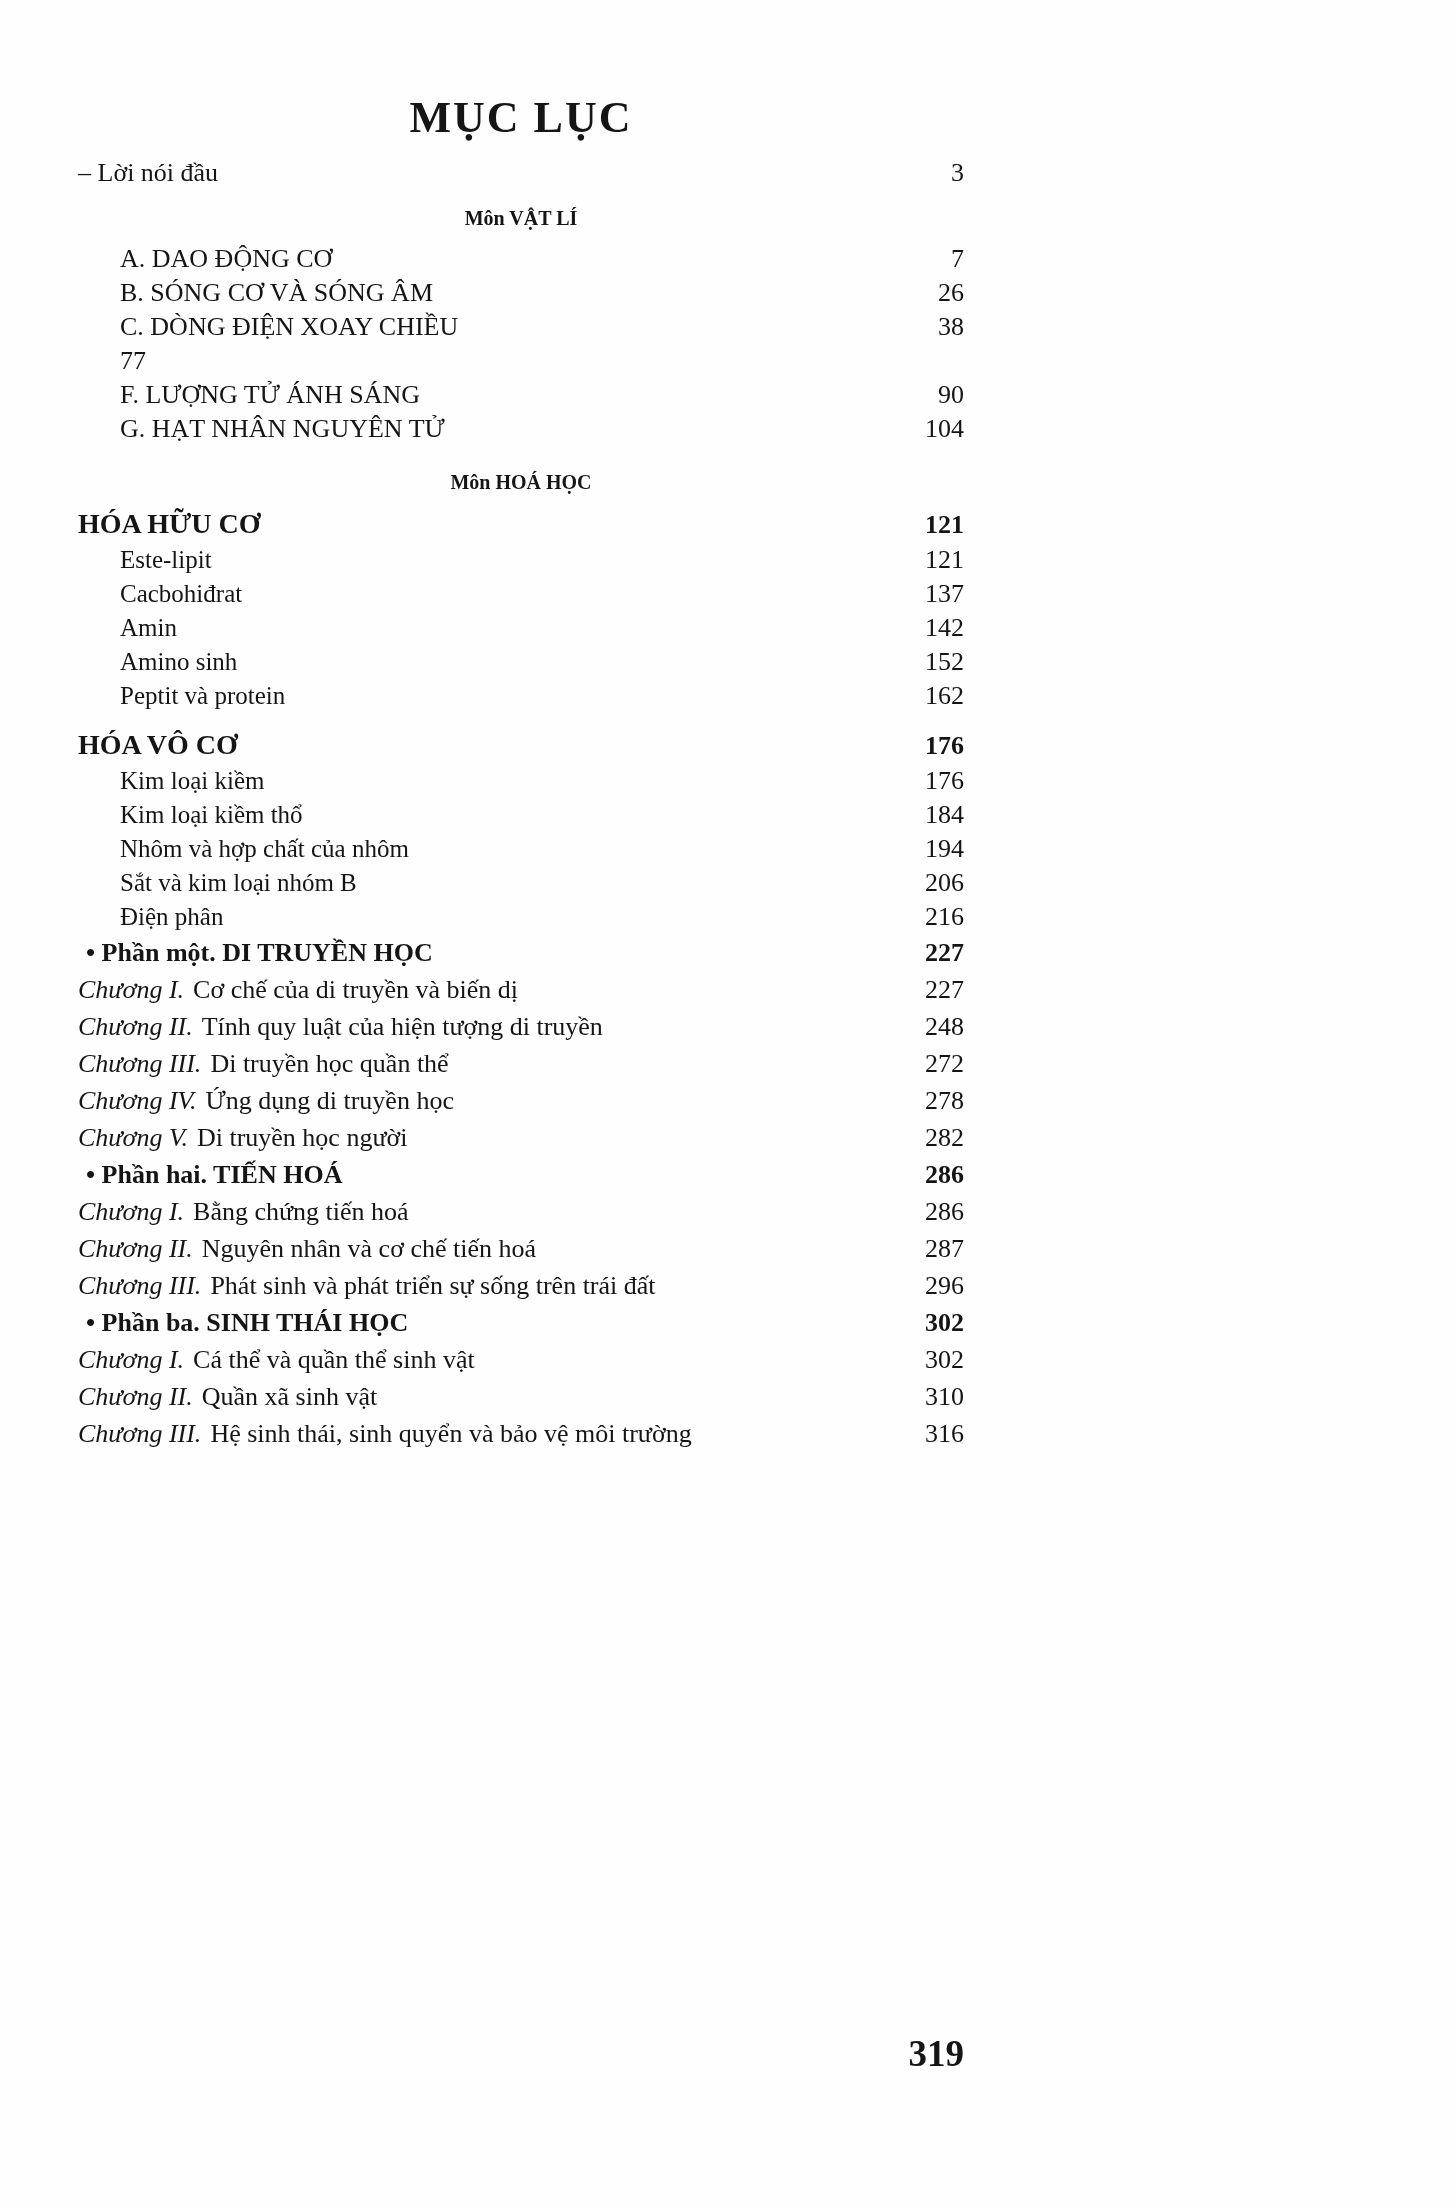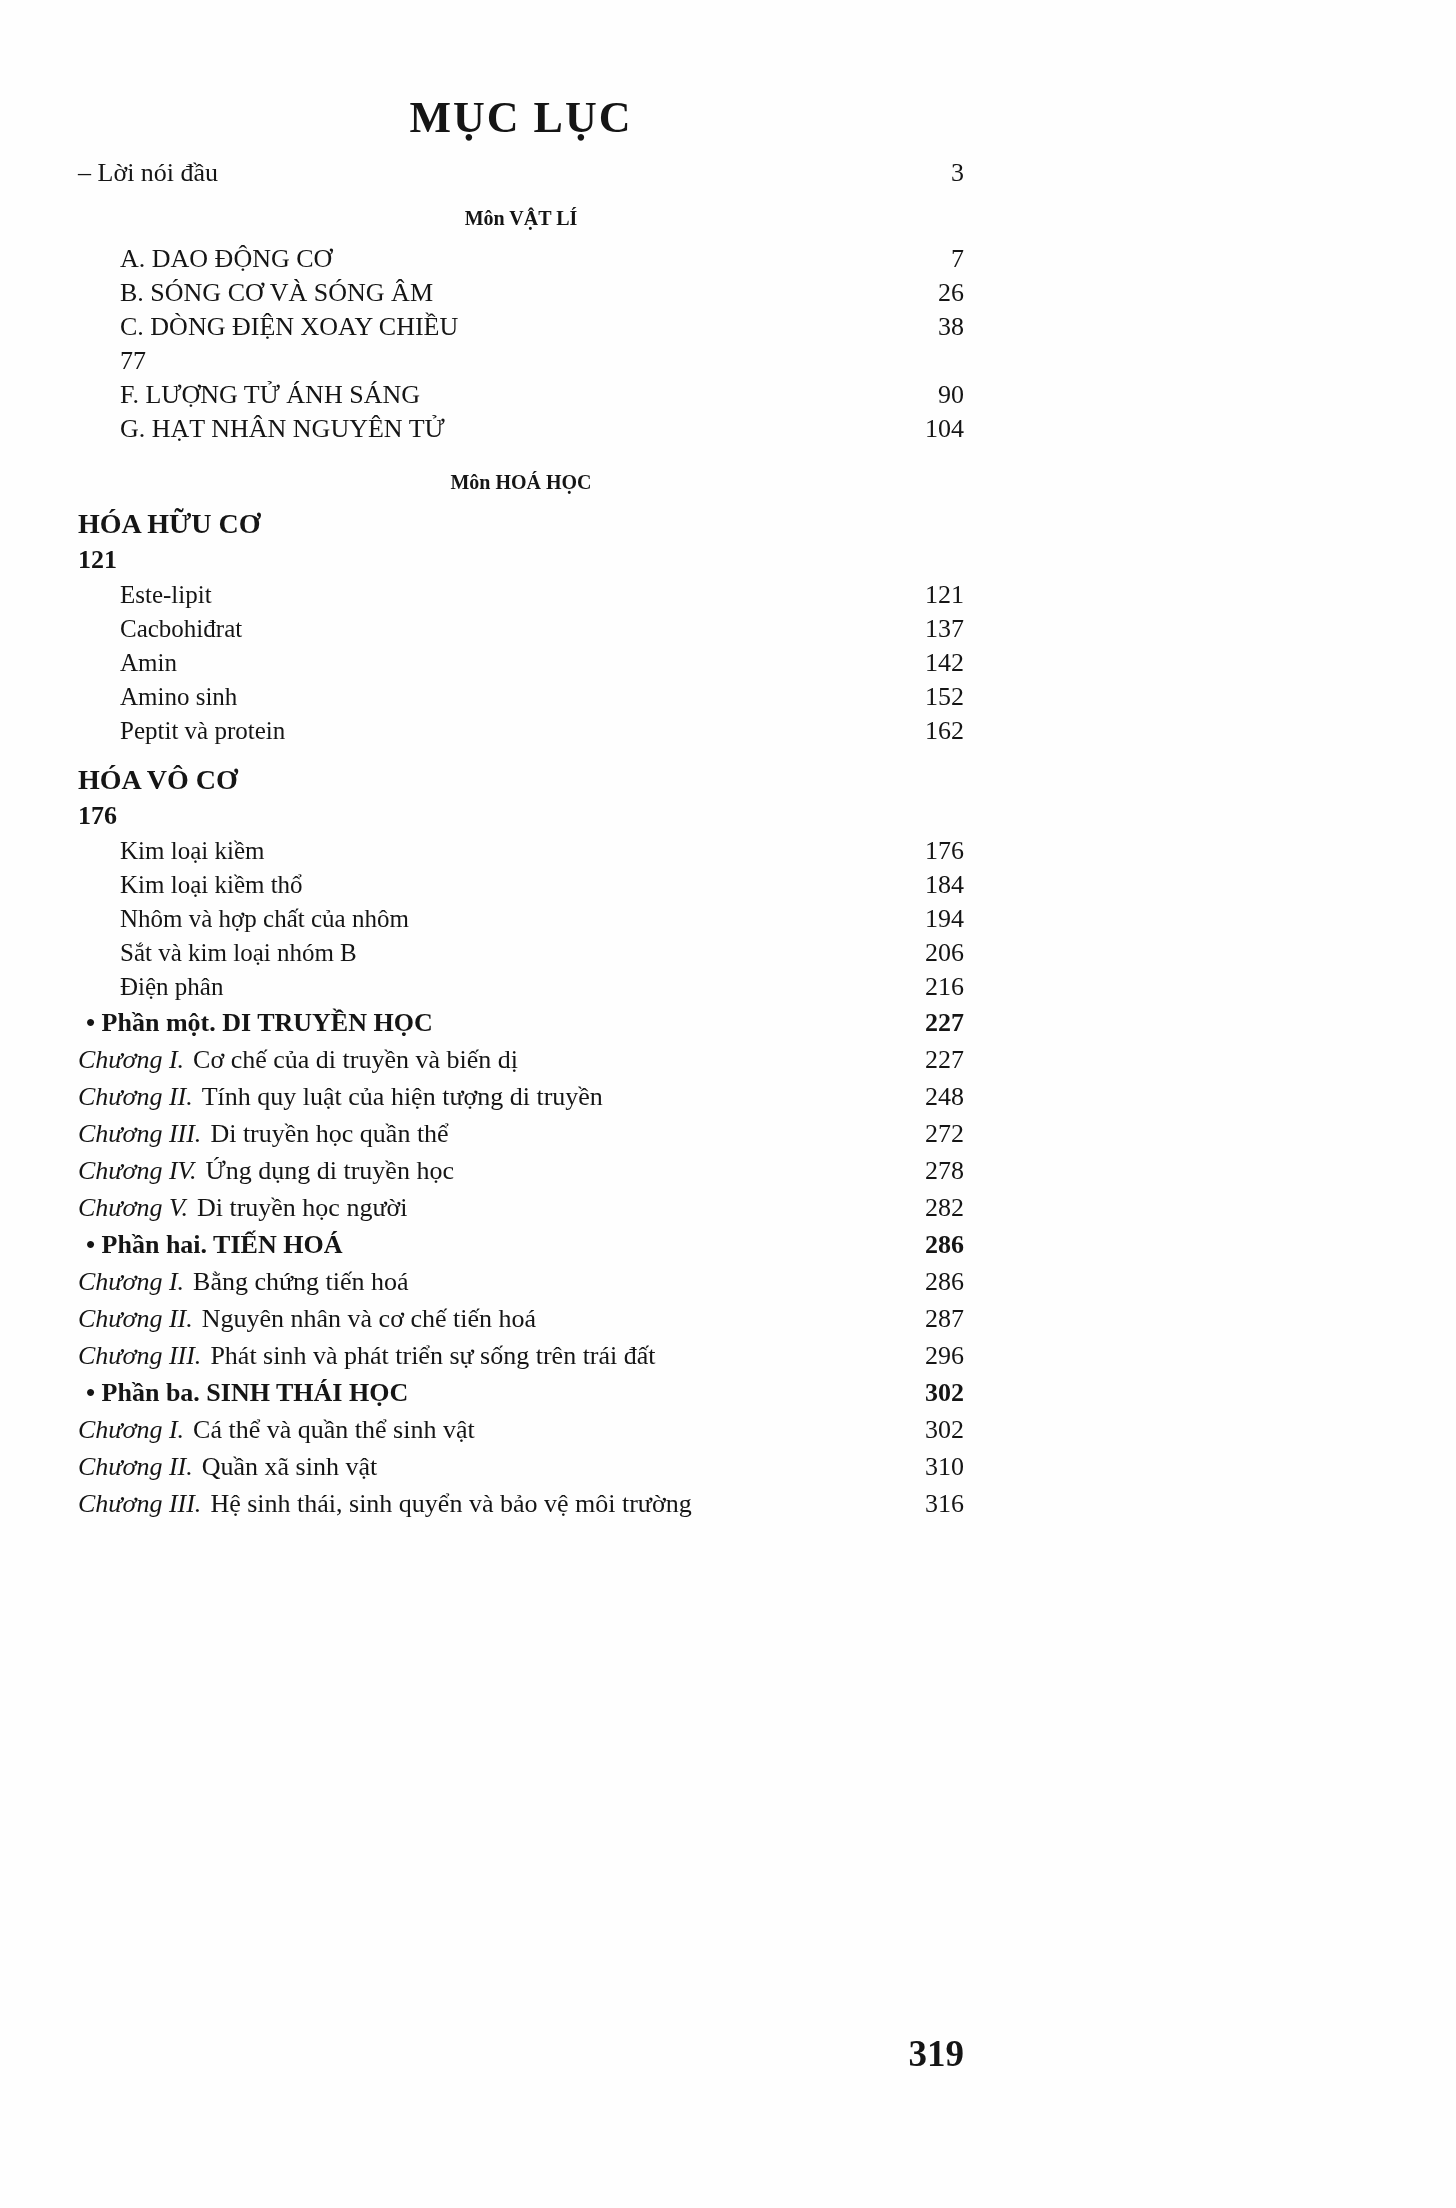--- a/index.html
+++ b/index.html
@@ -37,21 +37,21 @@
   .section-heading.mt { margin-top: 16px; }
   .row {
     display: flex;
     justify-content: space-between;
     align-items: baseline;
   }
   .row .label { white-space: nowrap; }
   .row .pagenum { font-size: 26px; white-space: nowrap; }
   .r-plain   { font-size: 26px; line-height: 34px; }
   .r-upper   { font-size: 26px; line-height: 34px; padding-left: 42px; }
-  .r-group   { font-size: 28px; font-weight: bold; line-height: 36px; flex-direction: column; }
+  .r-group   { font-size: 28px; font-weight: bold; line-height: 36px; }
   .r-group.gap { margin-top: 14px; }
   .r-sub     { font-size: 25px; line-height: 34px; padding-left: 42px; }
   .r-part    { font-size: 26px; font-weight: bold; line-height: 37px; padding-left: 8px; gap: 36px; }
   .r-chapter { font-size: 26px; line-height: 37px; }
   .prefix    { font-style: italic; margin-right: 9px; }
   .footer-pagenum {
     position: absolute;
     left: 78px;
     top: 2032px;
     width: 886px;

